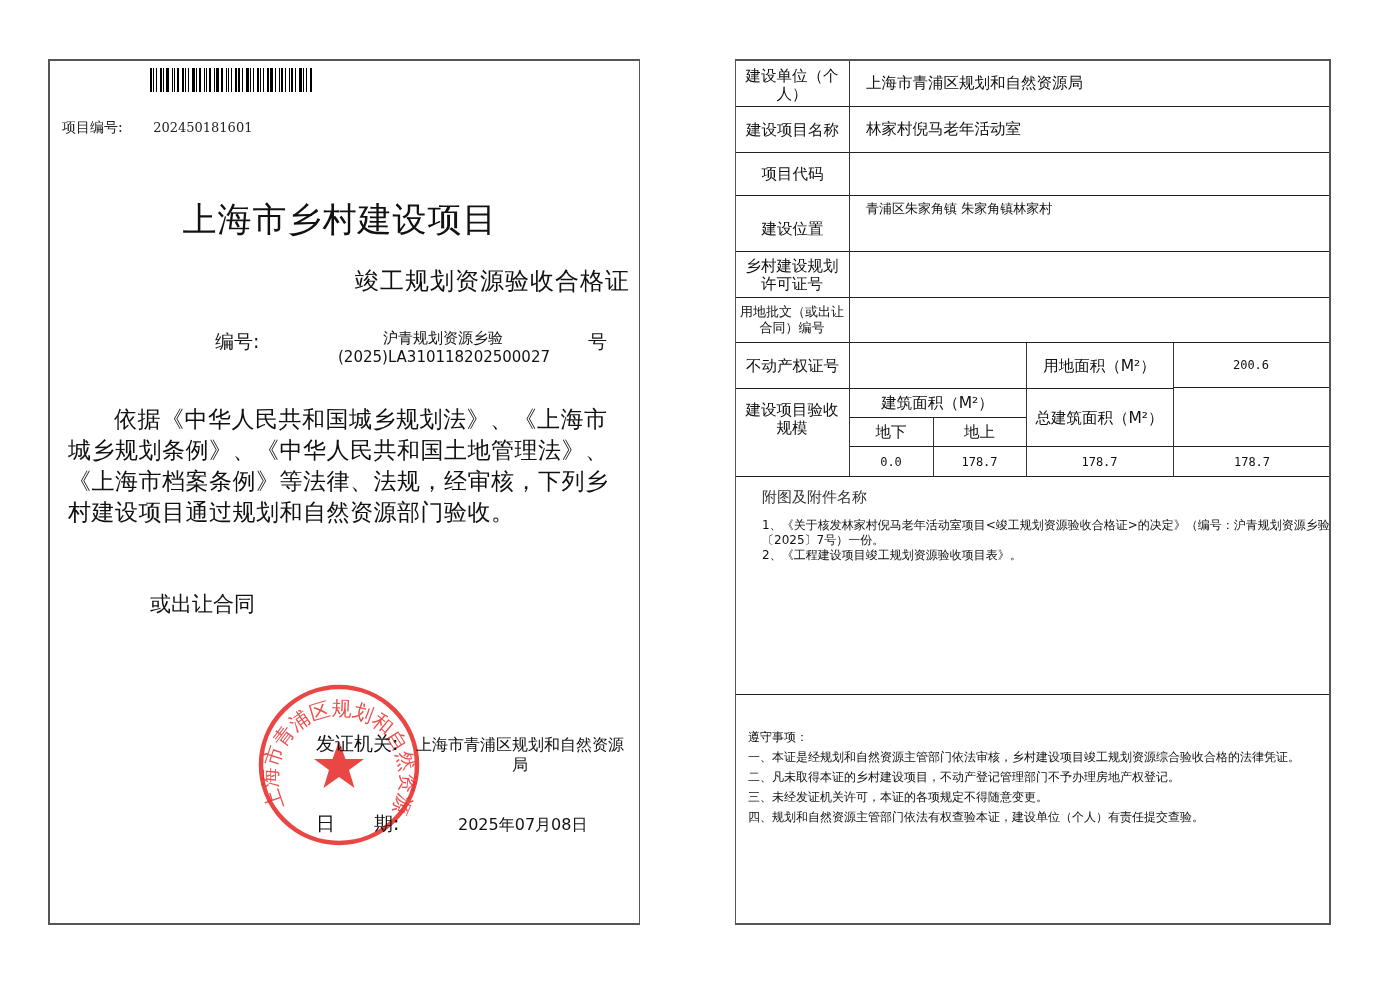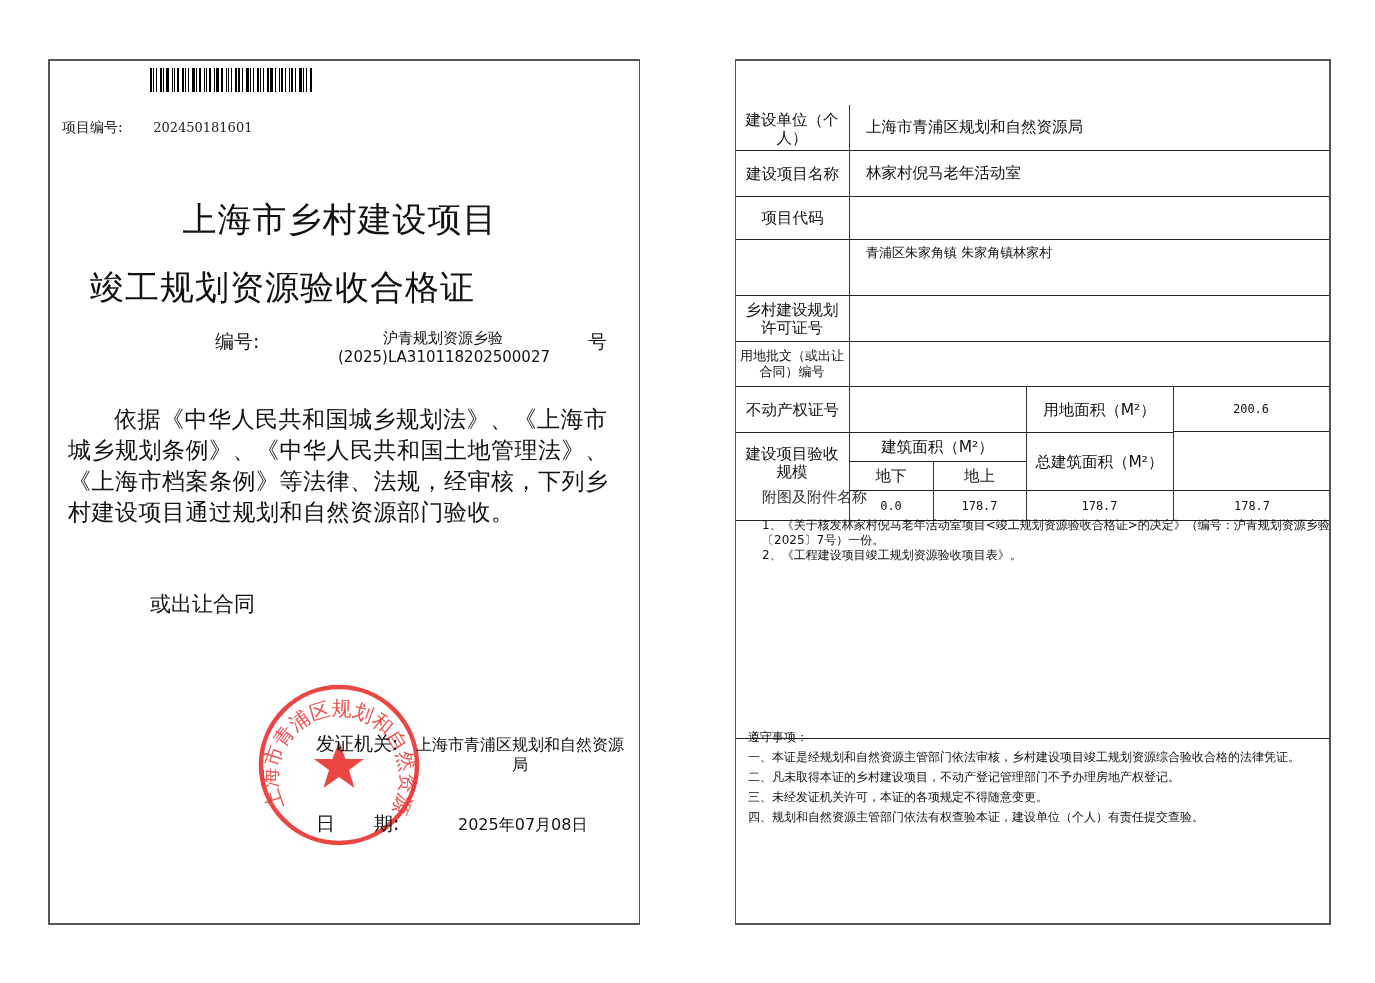--- a/index.html
+++ b/index.html
@@ -10,39 +10,39 @@
   .page-left { position:absolute; left:48px; top:59px; width:592px; height:866px;
                border:2px solid #555; border-right-width:1px; border-bottom-width:2px; box-sizing:border-box; }
   .barcode { position:absolute; left:100px; top:7px; width:172px; height:24px;
              display:flex; align-items:stretch; }
   .barcode span { display:block; background:#000; height:100%; }
   .proj-no { position:absolute; left:12px; top:58px; font-family:"DejaVu Serif","Liberation Serif",serif;
              font-size:14px; color:#222; }
   .proj-no .lbl { margin-right:26px; }
   .proj-no .val { font-size:13px; }
   .title1 { position:absolute; left:0; width:580px; top:136px; text-align:center; font-size:34px; letter-spacing:1px; }
-  .title2 { position:absolute; left:0; width:580px; top:204px; text-align:left; font-size:34px; letter-spacing:1px;margin-left:40px; }
+  .title2 { position:absolute; left:0; width:580px; top:204px; text-align:right; font-size:24px; letter-spacing:1px; }
   .cert-no-lbl { position:absolute; left:165px; top:268px; font-size:19px; }
   .cert-no-val { position:absolute; left:288px; top:268px; width:210px; text-align:center; font-size:15px; line-height:19px; }
   .cert-no-suffix { position:absolute; left:538px; top:268px; font-size:19px; }
   .body-text { position:absolute; left:18px; top:343px; width:555px; font-size:23px; line-height:31px;
                text-indent:2em; letter-spacing:0.5px; }
   .special { position:absolute; left:100px; top:529px; font-size:21px; }
 
   .seal { position:absolute; left:207px; top:622px; width:164px; height:164px; }
   .issuer-lbl { position:absolute; left:266px; top:670px; font-size:19px; }
   .issuer-val { position:absolute; left:364px; top:674px; width:212px; text-align:center; font-size:16px; line-height:20px; }
   .date-lbl-1 { position:absolute; left:266px; top:750px; font-size:19px; }
   .date-lbl-2 { position:absolute; left:324px; top:750px; font-size:19px; }
   .date-val { position:absolute; left:408px; top:754px; font-size:16px; }
 
   
   .page-right { position:absolute; left:735px; top:59px; width:596px; height:866px;
                 border:2px solid #555; border-left-width:1px; border-bottom-width:2px; box-sizing:border-box; }
-  .grid { position:absolute; inset:0;margin-top:44px; }
+  .grid { position:absolute; inset:0; }
   .hl { position:absolute; left:0; right:0; height:0; border-top:1.5px solid #222; }
   .vl { position:absolute; width:0; border-left:1px solid #333; }
   .cell { position:absolute; display:flex; align-items:center; justify-content:center; text-align:center; }
   .lbl15 { font-size:15.5px; line-height:18px; }
   .val15 { font-size:15.5px; justify-content:flex-start; text-align:left; }
   .small12 { font-size:12px; font-family:"DejaVu Sans Mono","Liberation Mono",monospace; }
   .attach-title { position:absolute; left:26px; top:427px; font-size:15px; color:#333; }
   .attach-list { position:absolute; left:26px; top:457px; width:568px; font-size:12px; line-height:15px; }
   .notes { position:absolute; left:12px; top:666px; width:560px; font-size:12px; line-height:20px; }
 </style>
@@ -155,20 +155,21 @@
 
     <div class="cell lbl15" style="left:2px;top:2px;width:108px;height:43px">建设单位（个人）</div>
     <div class="cell val15" style="left:130px;top:0;width:460px;height:45px">上海市青浦区规划和自然资源局</div>
 
     <div class="cell lbl15" style="left:0;top:46px;width:113px;height:45px">建设项目名称</div>
     <div class="cell val15" style="left:130px;top:46px;width:460px;height:45px">林家村倪马老年活动室</div>
 
     <div class="cell lbl15" style="left:0;top:92px;width:113px;height:42px">项目代码</div>
     <div class="cell val15" style="left:130px;top:92px;width:460px;height:42px"></div>
 
+    <div class="cell lbl15" style="left:0;top:135px;width:113px;height:55px;padding-top:10px;box-sizing:border-box">建设位置</div>
     <div class="cell" style="left:130px;top:138px;width:460px;height:20px;font-size:13px;justify-content:flex-start">青浦区朱家角镇 朱家角镇林家村</div>
 
     <div class="cell lbl15" style="left:2px;top:191px;width:108px;height:45px">乡村建设规划许可证号</div>
 
     <div class="cell" style="left:2px;top:237px;width:108px;height:44px;font-size:13px;line-height:16px">用地批文（或出让合同）编号</div>
     <div class="cell val15" style="left:130px;top:237px;width:460px;height:44px"></div>
 
     <div class="cell lbl15" style="left:0;top:282px;width:113px;height:45px">不动产权证号</div>
     <div class="cell val15" style="left:120px;top:282px;width:165px;height:45px"></div>
     <div class="cell lbl15" style="left:290px;top:282px;width:147px;height:45px">用地面积（M²）</div>

